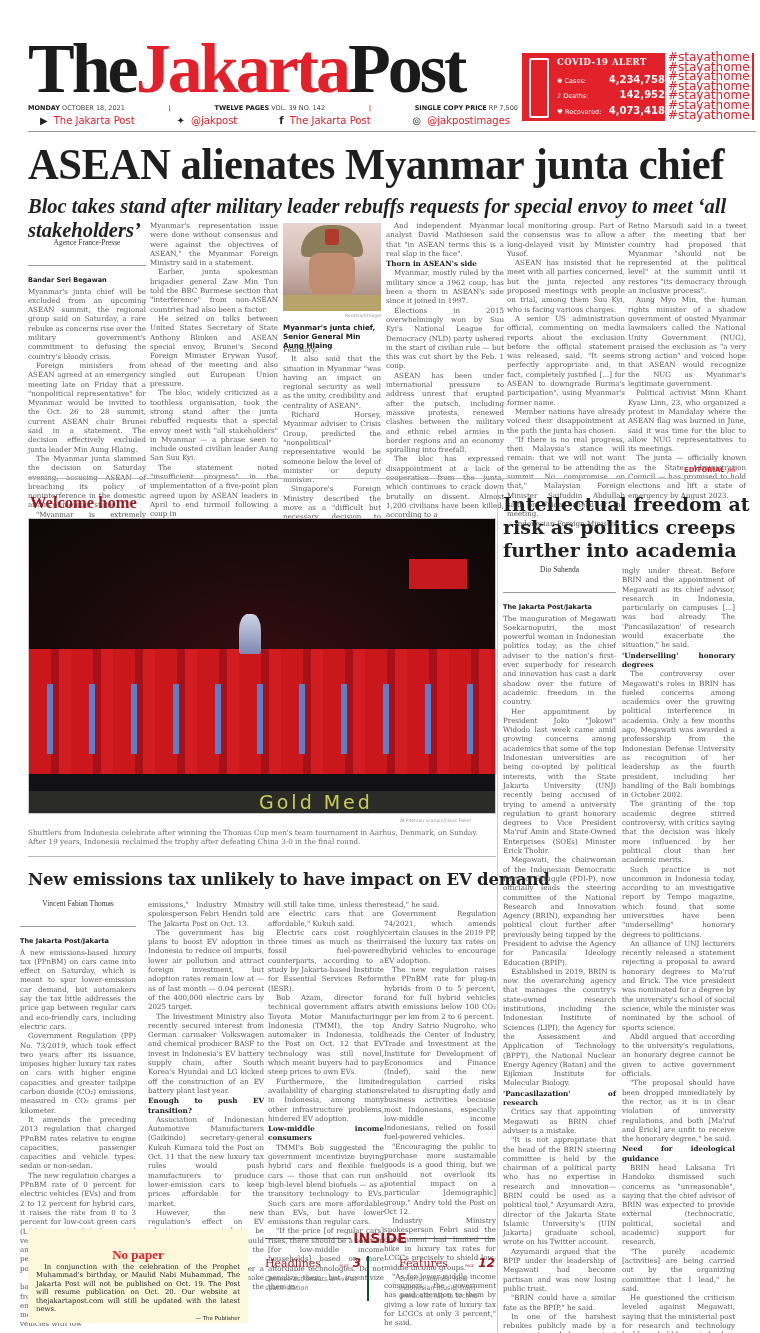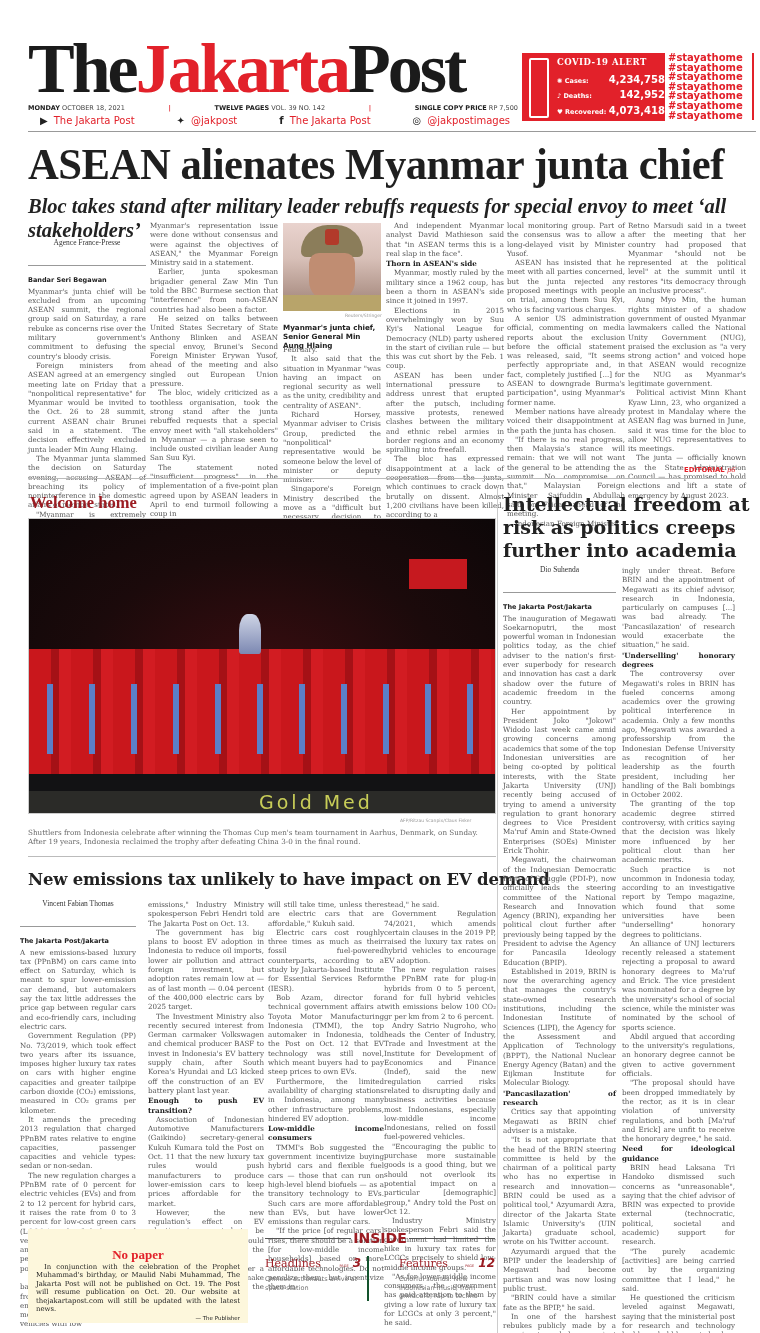--- a/index.html
+++ b/index.html
@@ -11,23 +11,23 @@
 .metarow{position:absolute;left:28px;top:104px;width:490px;font-family:"DejaVu Sans",sans-serif;font-size:6.5px;color:#444;display:flex;justify-content:space-between}
 .metarow b{font-weight:bold;color:#222}
 .metarow .bar{color:#e2212a;font-weight:bold}
 .socialrow{position:absolute;left:40px;top:115px;width:470px;font-family:"DejaVu Sans",sans-serif;font-size:10px;color:#e2212a;display:flex;justify-content:space-between}
 .socialrow .ic{color:#222;margin-right:6px;font-weight:bold}
 .covid{position:absolute;left:522px;top:53px;width:233px;height:70px}
 .covid .box{position:absolute;left:0;top:0;width:143px;height:68px;background:#e2212a;border:1px solid #e2212a}
 .covid .excl{position:absolute;left:6px;top:4px;width:20px;height:60px;border:2px solid #fff;border-radius:2px}
 .covid .title{position:absolute;left:34px;top:3px;color:#fff;font-family:"DejaVu Serif",serif;font-weight:bold;font-size:8.5px;letter-spacing:.5px}
 .covid .row{position:absolute;left:34px;width:108px;color:#fff;font-family:"DejaVu Sans",sans-serif;display:flex;justify-content:space-between;align-items:baseline}
-.covid .row .l{font-size:6.5px;font-weight:bold}
+.covid .row .l{font-size:6.5px;font-weight:normal}
 .covid .row .v{font-size:10px;font-weight:bold}
-.covid .tags{position:absolute;left:146px;top:0;width:86px;font-family:"DejaVu Sans",sans-serif;font-weight:bold;font-size:10px;line-height:9.6px;color:#e2212a;border-right:2px solid #e2212a}
+.covid .tags{position:absolute;left:146px;top:0;width:86px;font-family:"DejaVu Sans",sans-serif;font-weight:normal;font-size:12px;line-height:9.6px;color:#e2212a;border-right:2px solid #e2212a}
 .topline{position:absolute;left:28px;top:131px;width:728px;height:1px;background:#999}
 .headline{position:absolute;left:28px;top:142px;width:730px;font-family:"Liberation Serif",serif;font-weight:bold;font-size:44px;line-height:46px;color:#1f1f1f;letter-spacing:-0.5px;transform:scaleX(.97);transform-origin:left}
 .subhead{position:absolute;left:28px;top:194px;width:730px;font-family:"Liberation Serif",serif;font-style:italic;font-weight:bold;font-size:20.5px;line-height:24px;color:#222}
 .col{position:absolute;font-size:7.1px;line-height:9.3px;color:#555;text-align:justify}
 .col p{text-indent:8px}
 .col p.noind{text-indent:0}
 .byline{font-family:"Liberation Serif",serif;font-size:7.5px;color:#333;text-align:center;border-bottom:1px solid #999;padding-bottom:18px;margin-bottom:10px}
 .dateline{font-family:"DejaVu Sans",sans-serif;font-weight:bold;font-size:6.5px;color:#222;margin-bottom:1px}
 .subh{font-family:"DejaVu Serif",serif;font-weight:bold;font-size:7.2px;color:#222;margin-top:1px}
 .photo1{position:absolute;left:283px;top:223px;width:98px;height:88px;background:linear-gradient(180deg,#e9d3ce 0%,#d8c0b8 40%,#9c7f73 100%);overflow:hidden}

